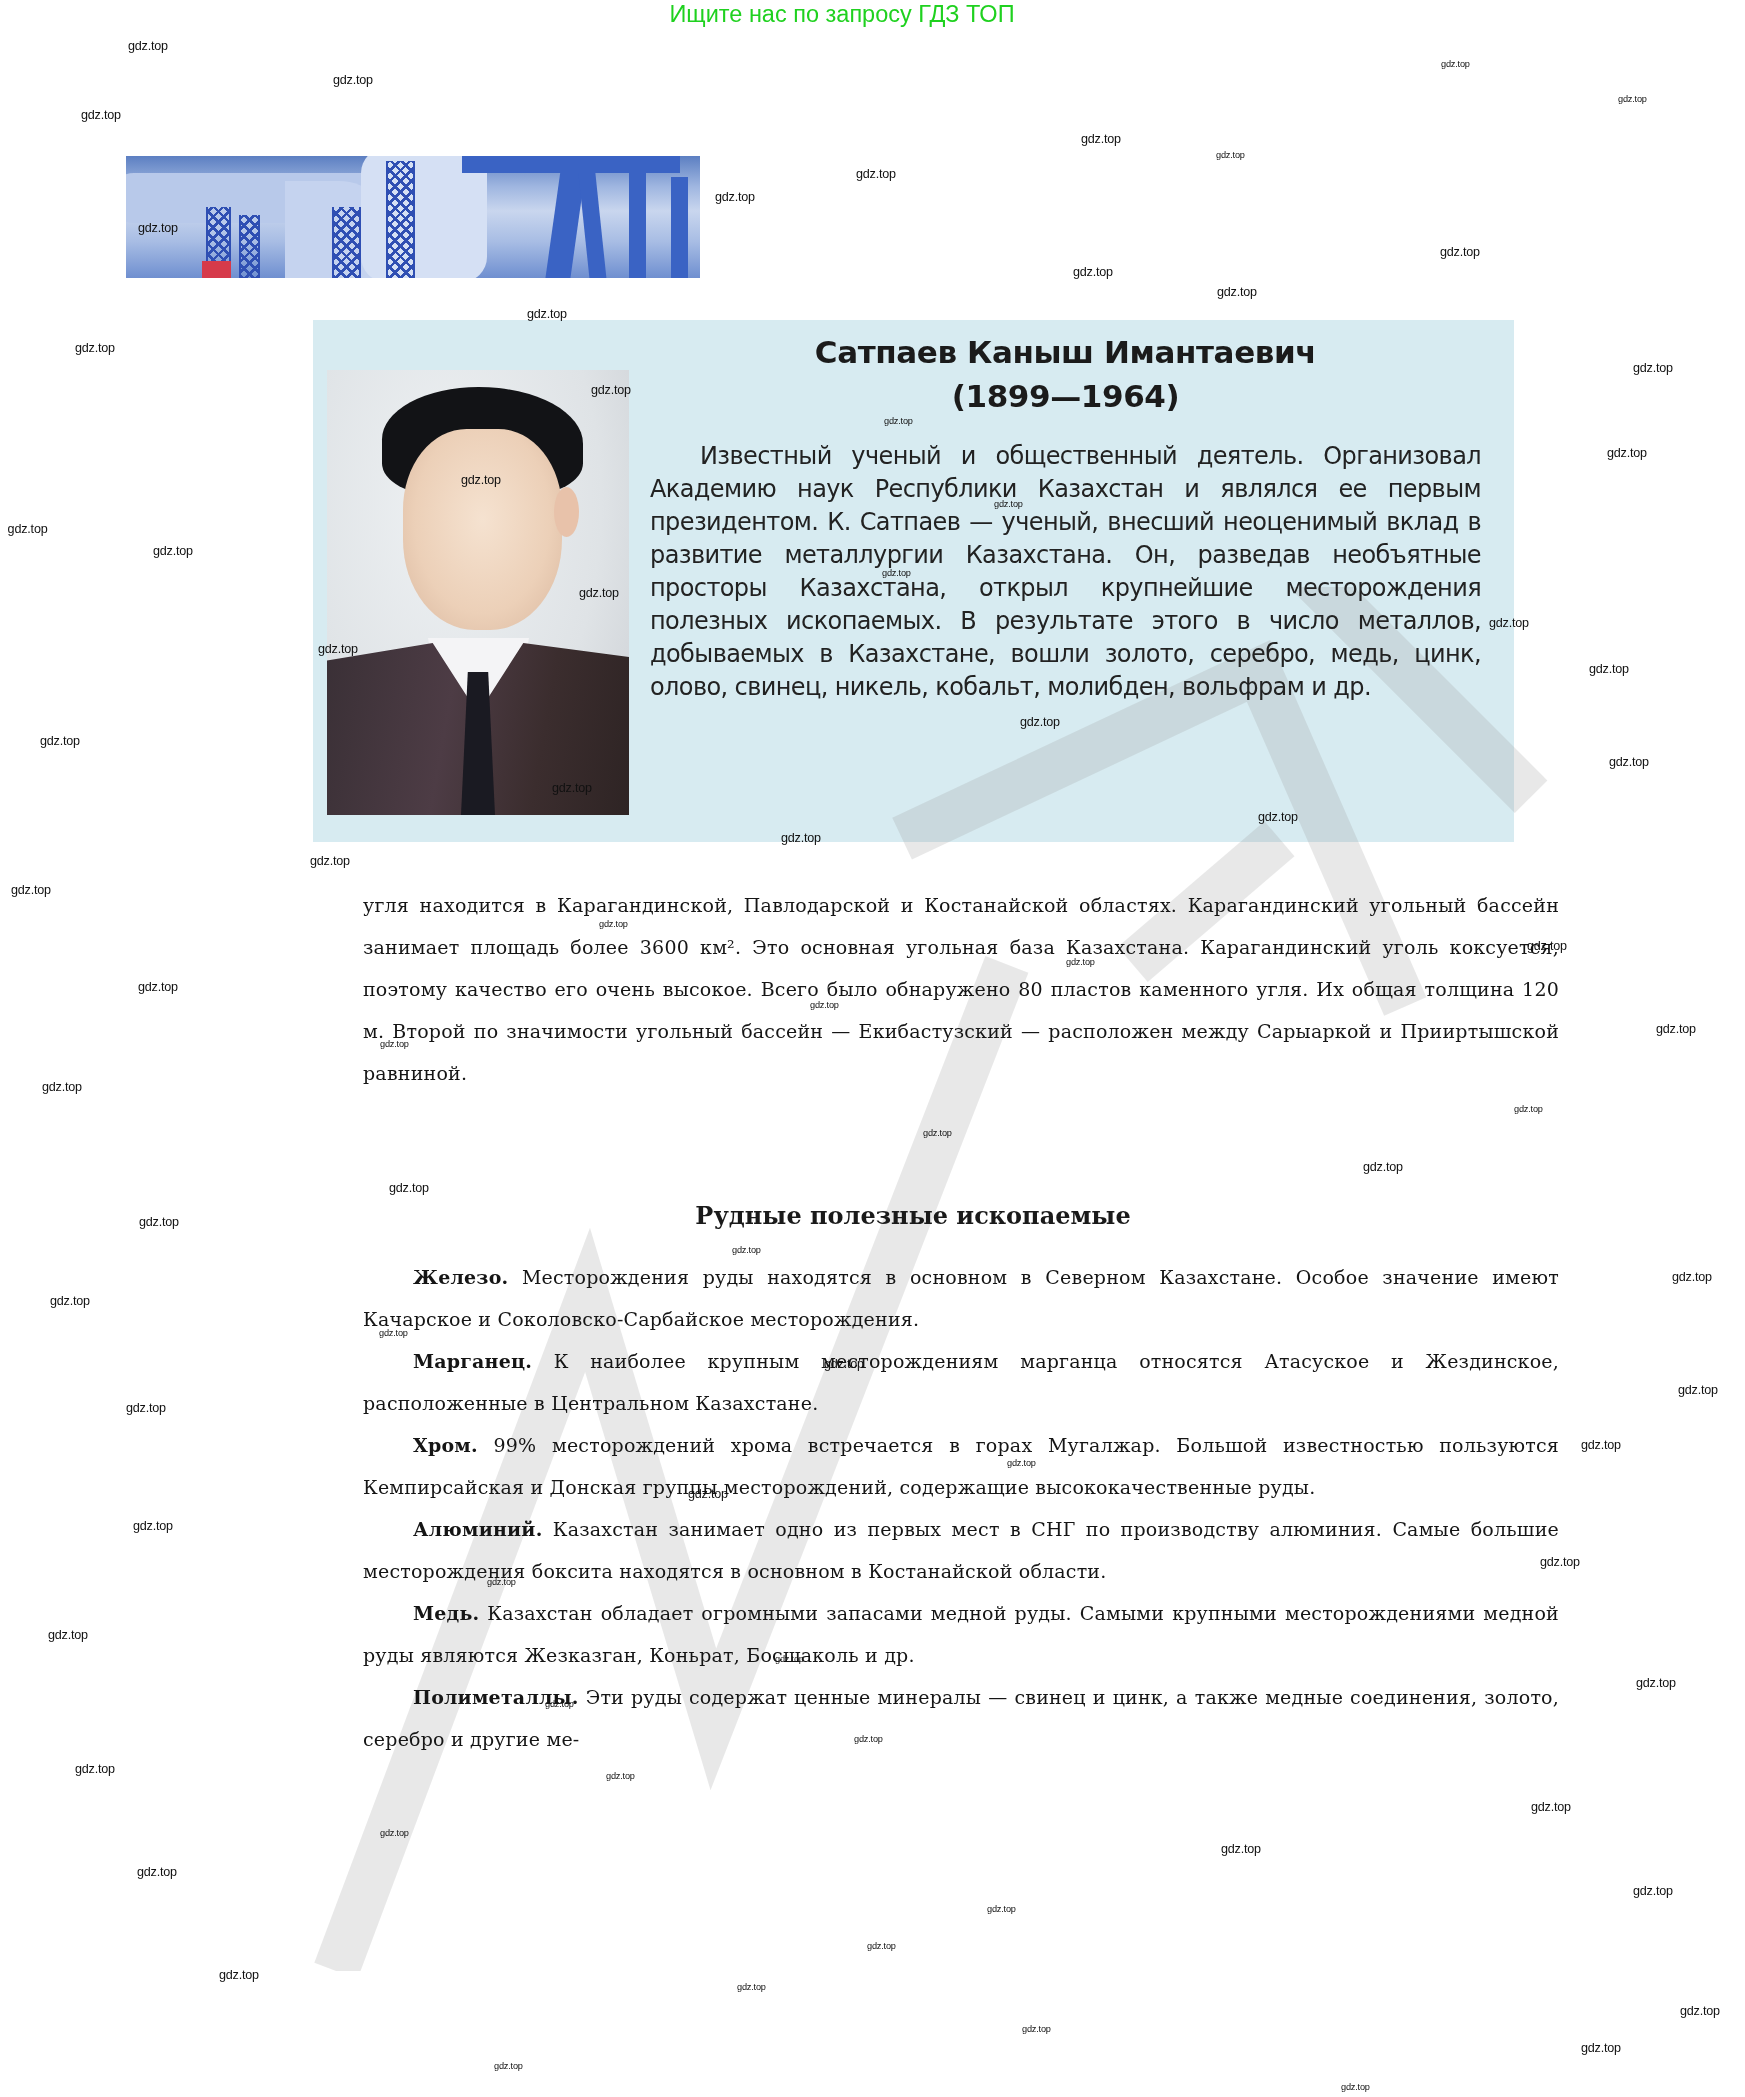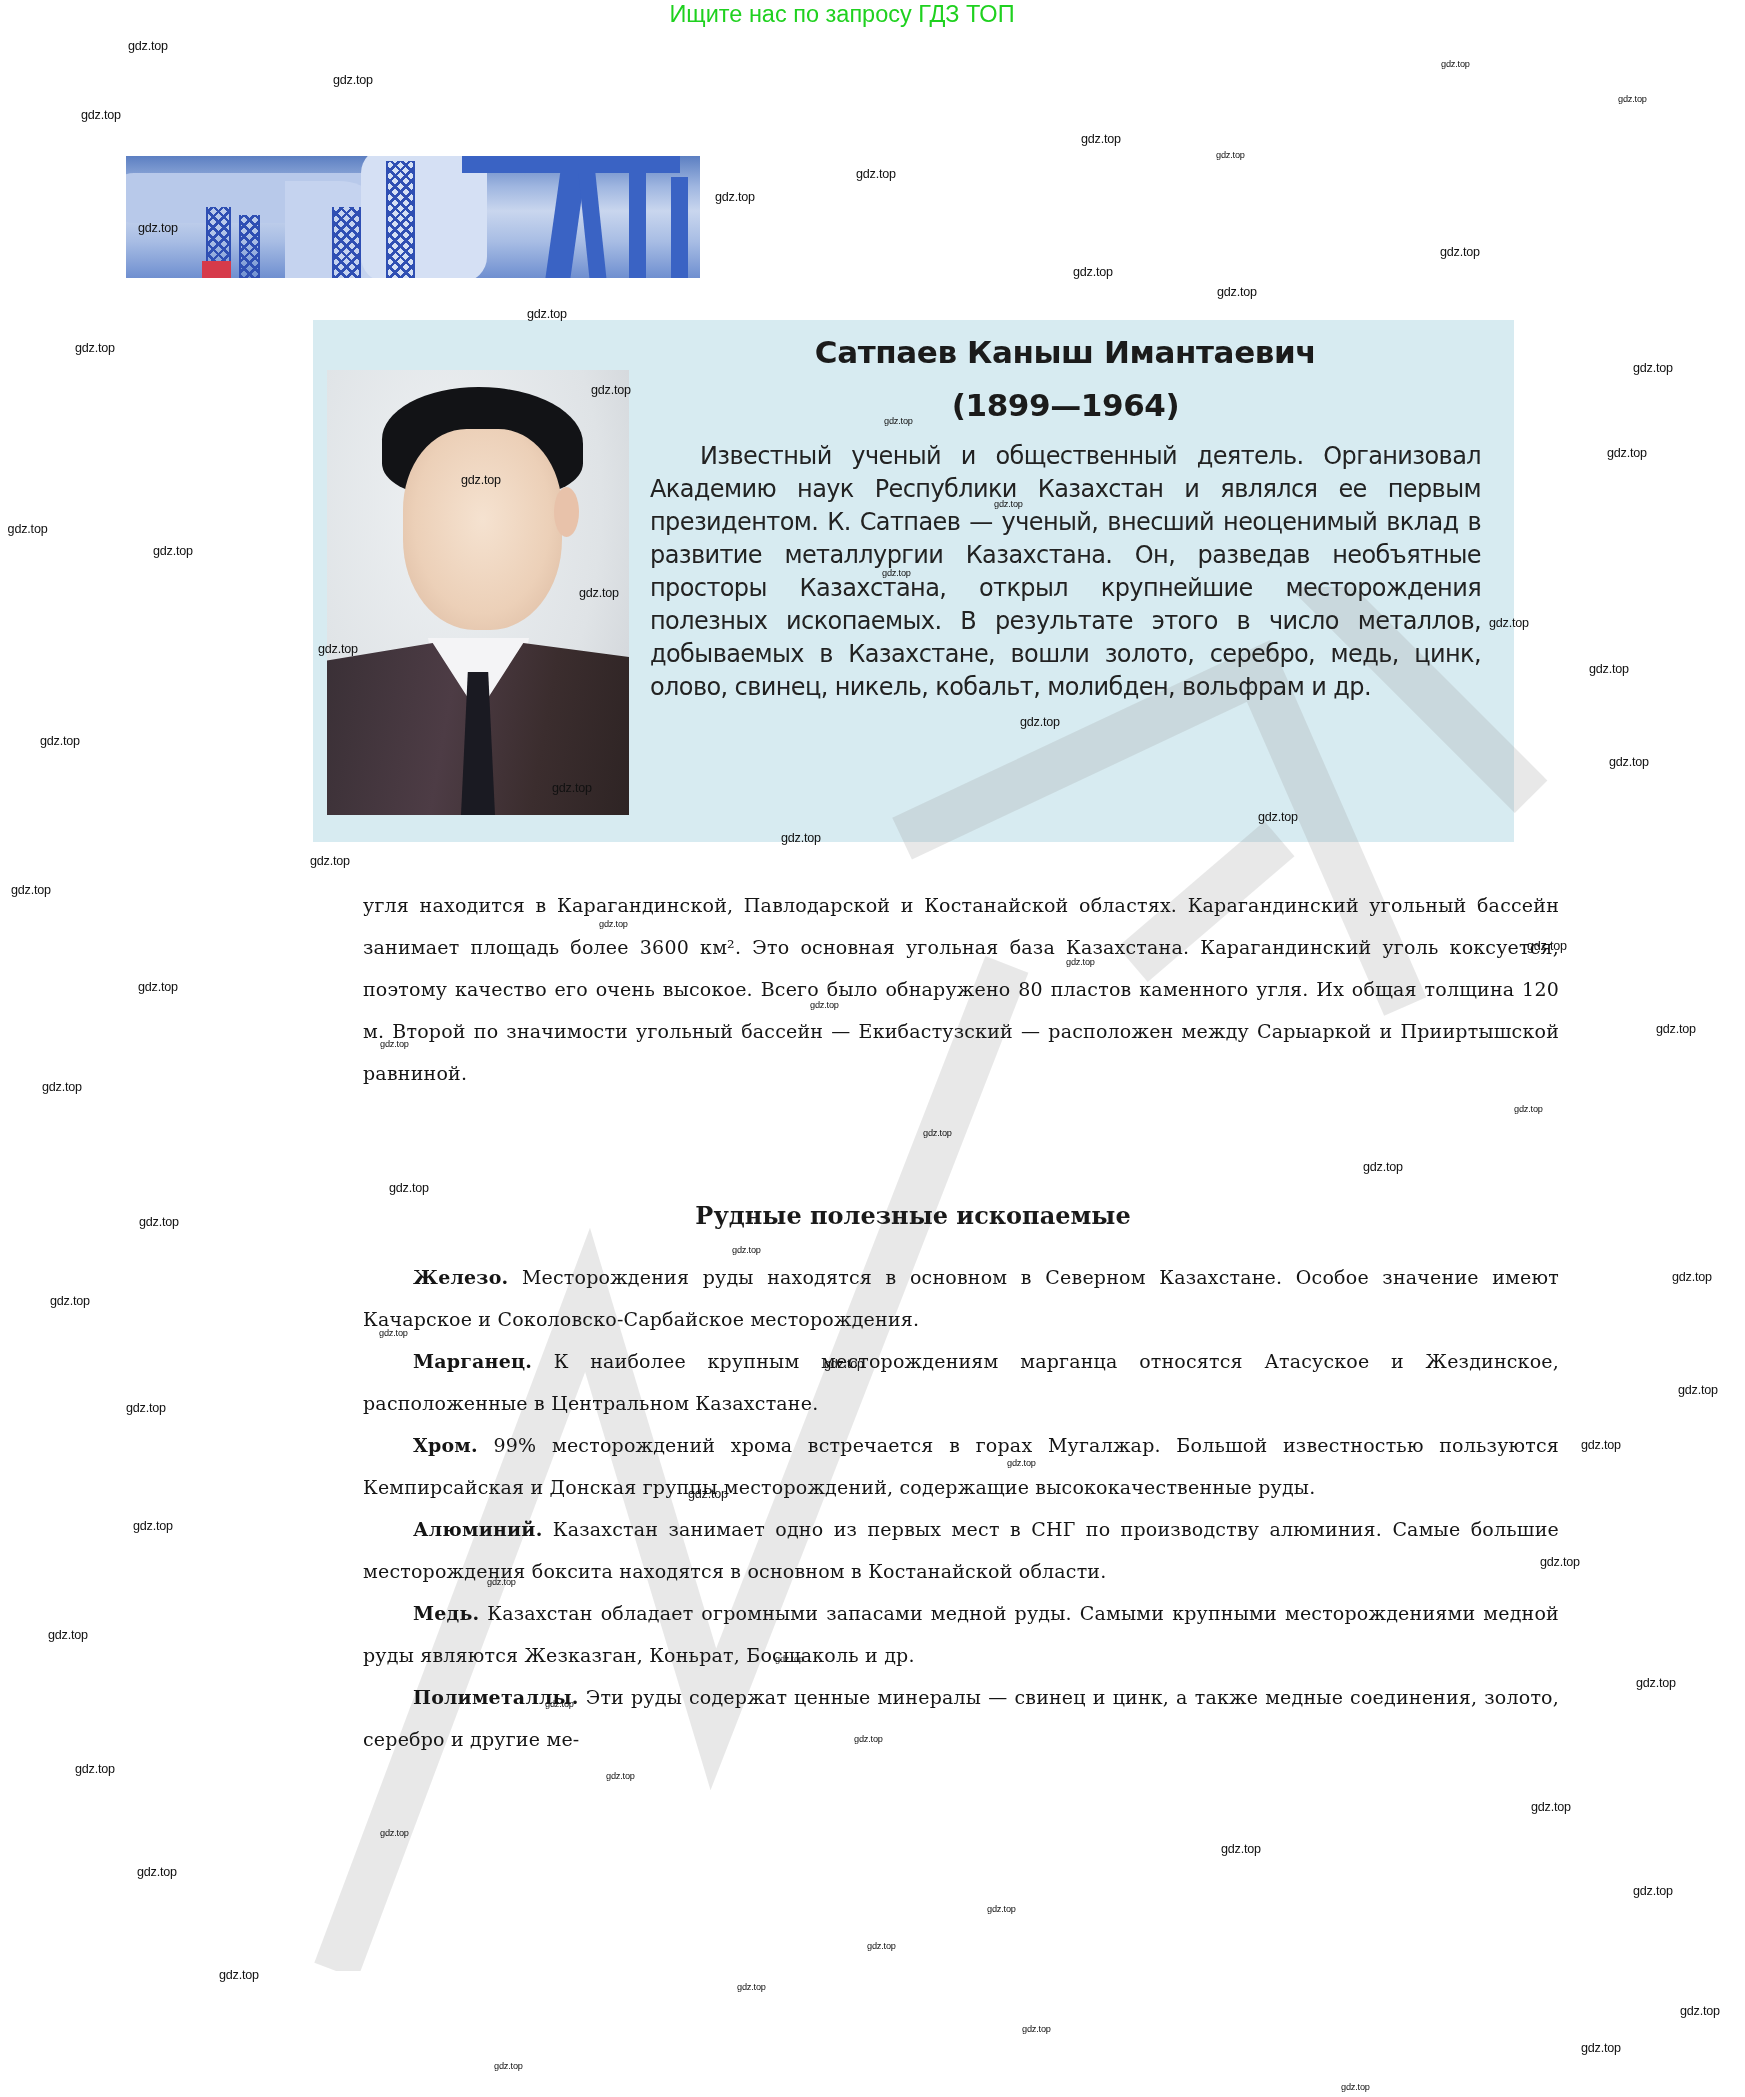--- a/index.html
+++ b/index.html
@@ -104,21 +104,21 @@
 <div class="abs photo">
   <div class="hair"></div>
   <div class="face"></div>
   <div class="ear"></div>
   <div class="shirt"></div>
   <div class="jacket"></div>
   <div class="tie"></div>
 </div>
 
 <div class="abs box-title" style="top:333px;">Сатпаев  Каныш Имантаевич</div>
-<div class="abs box-title" style="top:386px;">(1899—1964)</div>
+<div class="abs box-title" style="top:377px;">(1899—1964)</div>
 
 <div class="abs box-text" style="top:432px;">
   <p>Известный ученый и общественный деятель. Организовал Академию наук Республики Казахстан и являлся ее первым президентом. К. Сатпаев — ученый, внесший неоценимый вклад в развитие металлургии Казахстана. Он, разведав необъятные просторы Казахстана, открыл крупнейшие месторождения полезных ископаемых. В результате этого в число металлов, добываемых в Казахстане, вошли золото, серебро, медь, цинк, олово, свинец, никель, кобальт, молибден, вольфрам и др.</p>
 </div>
 
 <div class="abs body-text" style="top:884px;">
   <p class="noindent">угля находится в Карагандинской, Павлодарской и Костанайской областях. Карагандинский угольный бассейн занимает площадь более 3600 км². Это основная угольная база Казахстана. Карагандинский уголь коксуется, поэтому качество его очень высокое. Всего было обнаружено 80 пластов каменного угля. Их общая толщина 120 м. Второй по значимости угольный бассейн — Екибастузский — расположен между Сарыаркой и Прииртышской равниной.</p>
 </div>
 
 <div class="abs section-heading" style="top:1201px;">Рудные полезные ископаемые</div>

